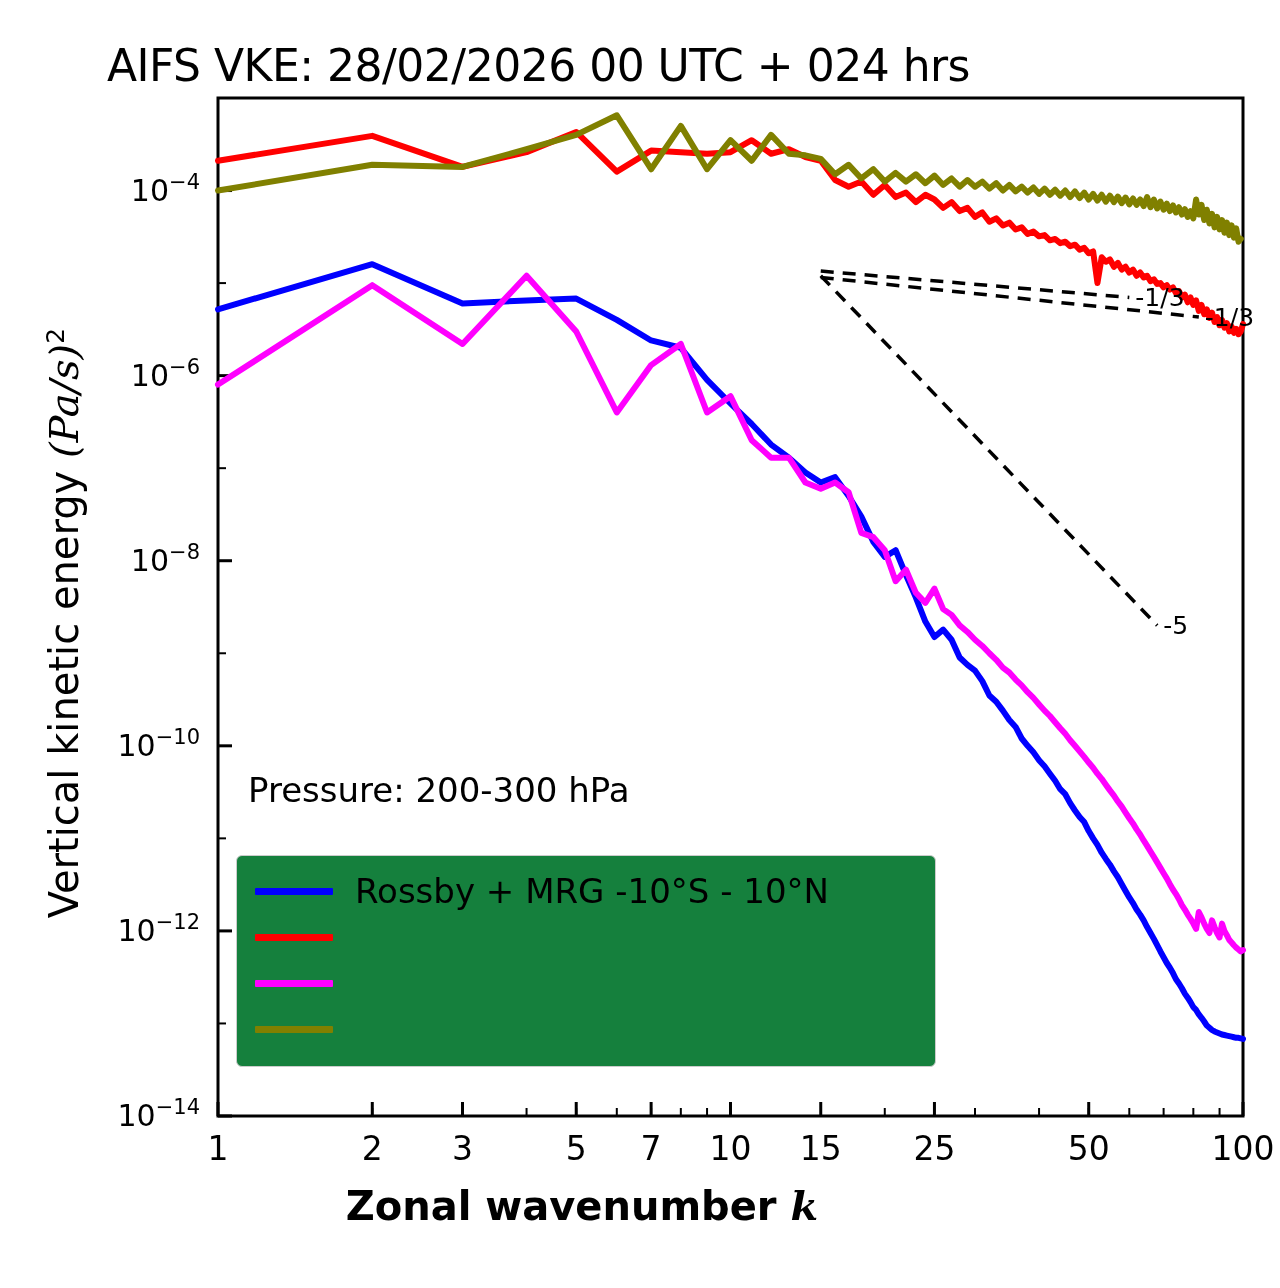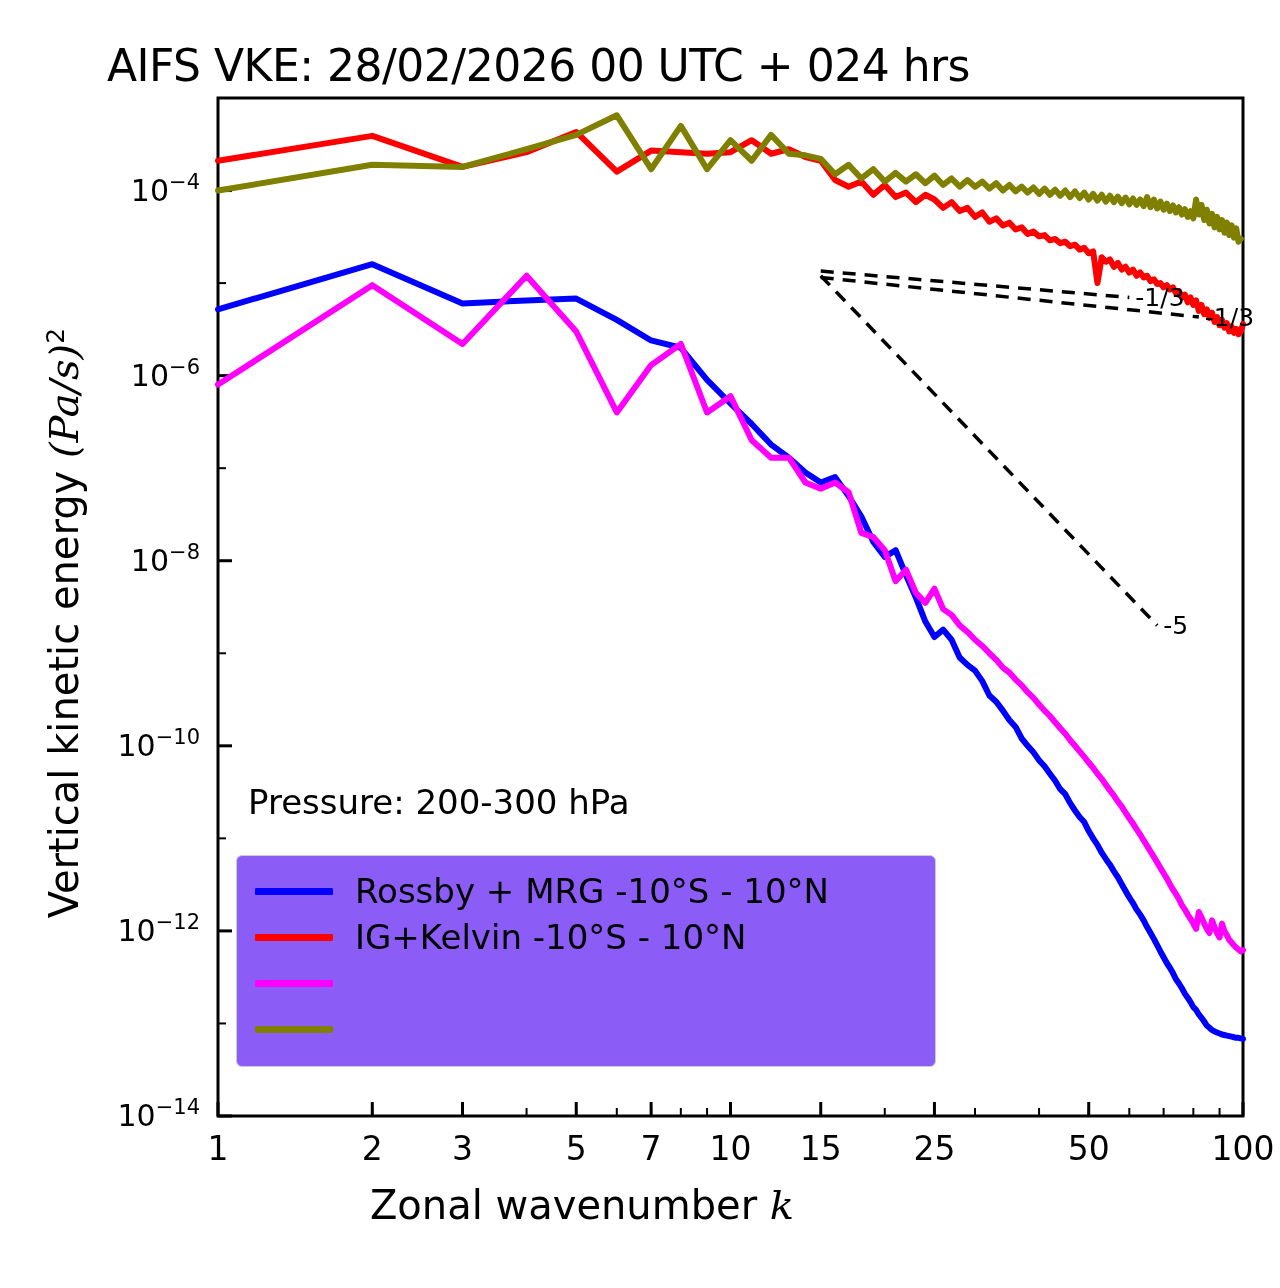--- a/index.html
+++ b/index.html
@@ -8,34 +8,34 @@
   #chart-title{
     position:absolute;left:0;top:40px;width:1077px;text-align:center;
     font-size:44px;color:#000;font-family:"DejaVu Sans",sans-serif;
     letter-spacing:-0.5px;
   }
   #plot-svg{position:absolute;left:0;top:0;}
   .ytick-label{font-size:30px;fill:#000;font-family:"DejaVu Sans",sans-serif;}
   .xtick-label{font-size:33px;fill:#000;font-family:"DejaVu Sans",sans-serif;}
   #xaxis-label{
     position:absolute;left:0;top:1182px;width:1164px;text-align:center;
-    font-size:40px;color:#000;
+    font-size:40px;color:#000;font-weight:bold;
   }
   #xaxis-label .mathk{font-style:italic;font-family:"DejaVu Serif",serif;}
   #yaxis-label{
     position:absolute;left:-316px;top:600px;width:760px;text-align:center;
     font-size:40px;color:#000;transform:rotate(-90deg);transform-origin:center center;
   }
   #yaxis-label .mathunit{font-style:italic;font-family:"DejaVu Serif",serif;}
   #pressure-note{
-    position:absolute;left:248px;top:770px;font-size:34px;color:#000;margin-top:12px;
+    position:absolute;left:248px;top:770px;font-size:34px;color:#000;
   }
   #legend-box{
     position:absolute;left:236px;top:855px;width:700px;
-    border:1px solid #cccccc;border-radius:6px;background:#8b5cf6;
+    border:1px solid #cccccc;border-radius:6px;background:#15803d;
     padding:12px 18px 14px 18px;box-sizing:border-box;
   }
   .legend-row{display:flex;align-items:center;height:46px;}
   .legend-swatch{width:78px;height:7px;margin-right:22px;flex:none;border-radius:1px;}
   .legend-text{font-size:34px;color:#000;white-space:nowrap;}
   .ann{font-size:25px;fill:#000;font-family:"DejaVu Sans",sans-serif;}
   sup{font-size:0.62em;}
 </style>
 </head>
 <body>
@@ -122,21 +122,20 @@
 
   <div id="pressure-note">Pressure: 200-300 hPa</div>
 
   <div id="legend-box">
     <div class="legend-row">
       <span class="legend-swatch" style="background:#0000ff"></span>
       <span class="legend-text">Rossby + MRG -10°S - 10°N</span>
     </div>
     <div class="legend-row">
       <span class="legend-swatch" style="background:#ff0000"></span>
-      <span class="legend-text">IG+Kelvin -10°S - 10°N</span>
     </div>
     <div class="legend-row">
       <span class="legend-swatch" style="background:#ff00ff"></span>
     </div>
     <div class="legend-row">
       <span class="legend-swatch" style="background:#808000"></span>
     </div>
   </div>
 
 </div>

